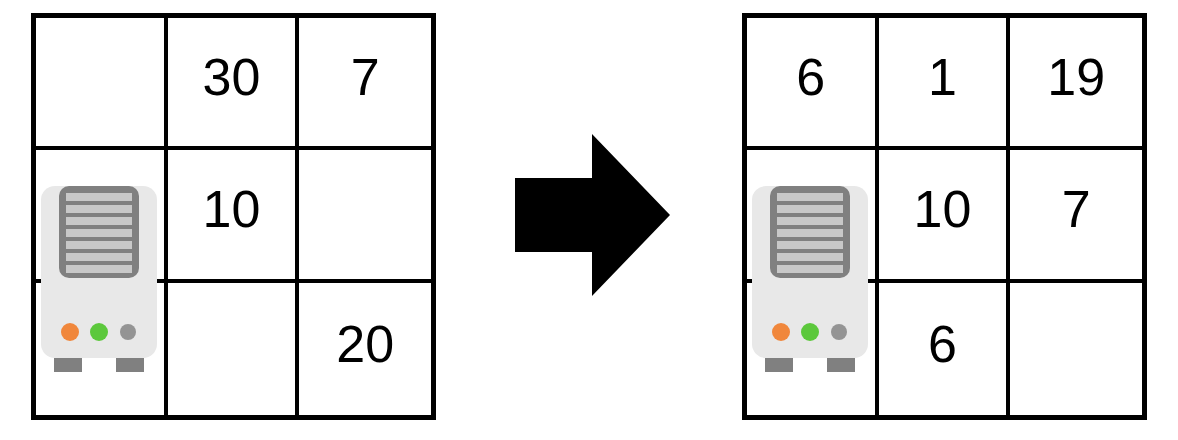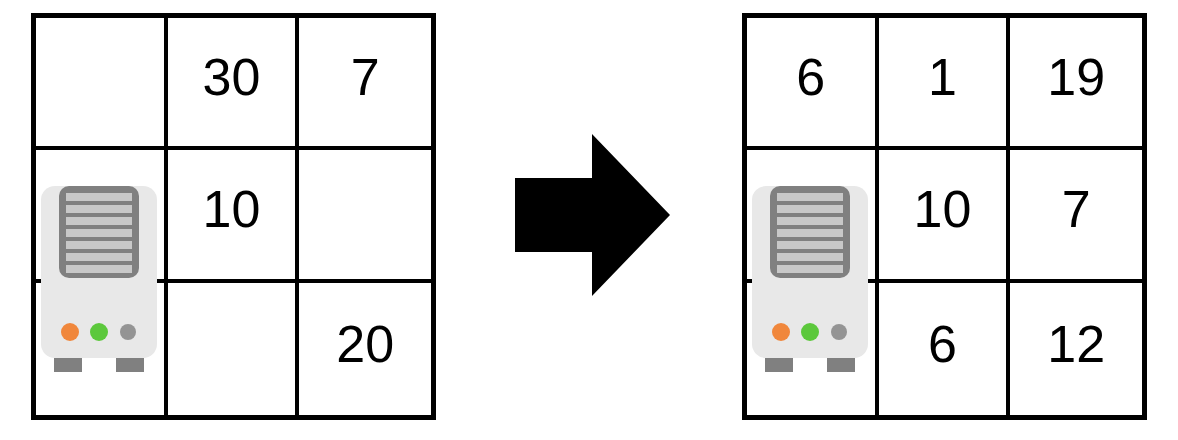--- a/index.html
+++ b/index.html
@@ -151,23 +151,20 @@
         <span class="cell-value">10</span>
       </div>
     <div class="cell col-last">
         <span class="cell-value">7</span>
       </div>
 
     <div class="cell row-last"></div>
     <div class="cell row-last">
         <span class="cell-value">6</span>
       </div>
-    <div class="cell row-last col-last">
-        <span class="cell-value">12</span>
-      </div>
   </div>
 
   <div class="robot robot-right">
     <svg viewBox="0 0 116 192" xmlns="http://www.w3.org/2000/svg">
       <rect x="0" y="0" width="116" height="172" rx="14" ry="14" fill="#E8E8E8"></rect>
       <rect x="18" y="0" width="80" height="92" rx="10" ry="10" fill="#808080"></rect>
       <rect x="25" y="7" width="66" height="8" fill="#C8C8C8"></rect>
       <rect x="25" y="19" width="66" height="8" fill="#C8C8C8"></rect>
       <rect x="25" y="31" width="66" height="8" fill="#C8C8C8"></rect>
       <rect x="25" y="43" width="66" height="8" fill="#C8C8C8"></rect>

